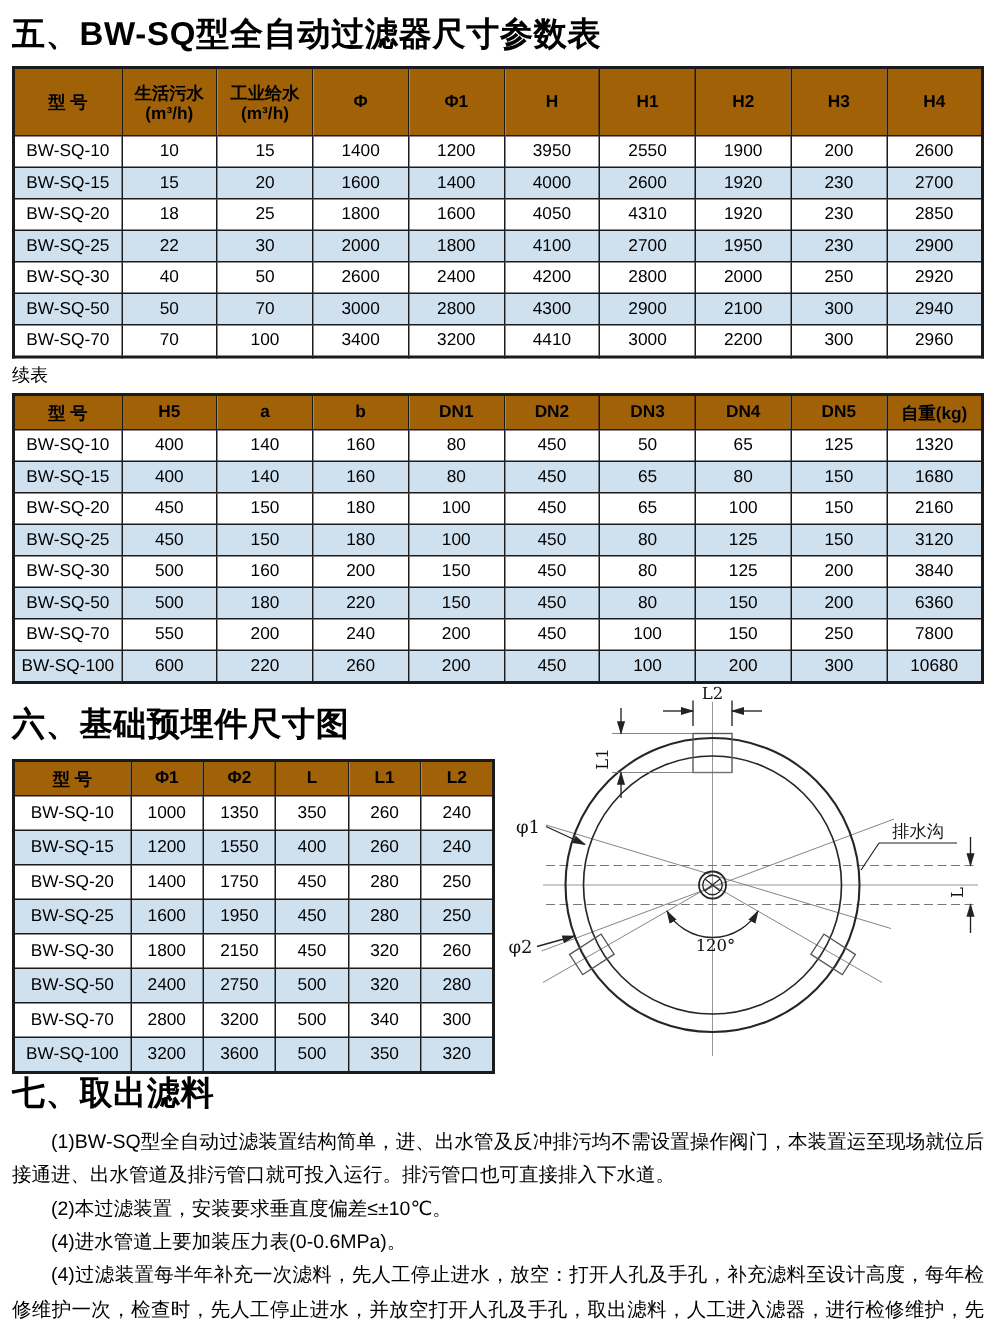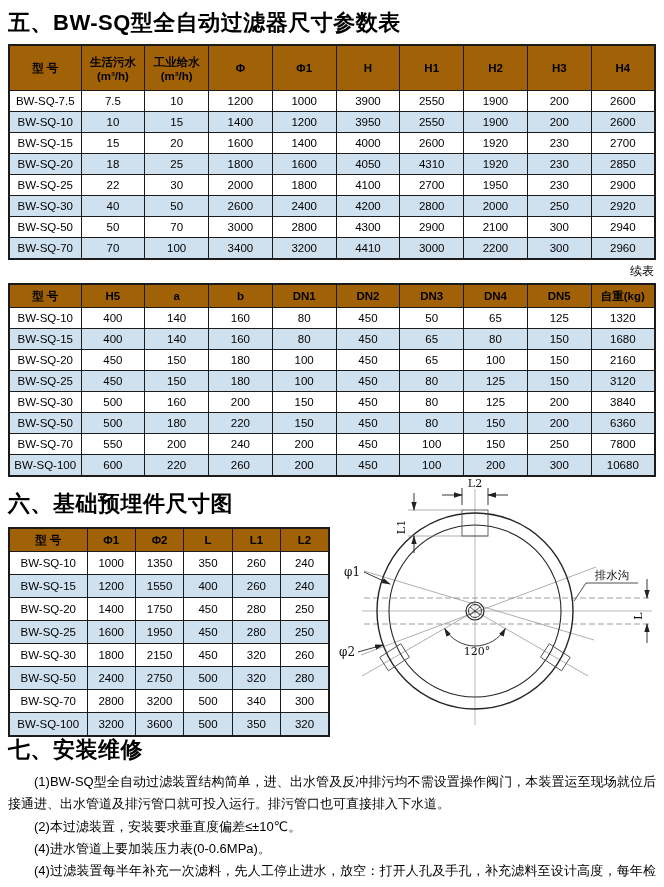--- a/index.html
+++ b/index.html
@@ -22,21 +22,21 @@
   table.t thead th{background:#a16207;font-weight:bold;height:20px;}
   table.t1 thead th{height:42px;}
   table.t td{height:18px;}
   table.t tbody tr:nth-child(even){background:#cfe0ef;}
   col.c-model{width:72px;}
   table.t3{width:322px;font-size:11.5px;}
   col.c-model3{width:78px;}
   table.t3 td{height:18px;padding:2px 0;}
   table.t3 thead th{height:20px;}
 
-  .continued{ text-align:right;font-size:12px;margin:3px 2px 3px 0;}
+  .continued{ font-size:12px;margin:3px 2px 3px 0;}
 
   .sec6{position:relative;height:236px;margin-top:12px;}
   .sec6 .sec-title{margin-bottom:8px;}
   .diagram{position:absolute;left:326px;top:-14px;width:330px;height:252px;}
 
   .sec7{margin-top:10px;}
   .sec7 p{
     margin:0;font-size:13px;line-height:1.72;text-indent:2em;
     text-align:justify;
   }
@@ -67,32 +67,20 @@
           <th>Φ1</th>
           <th>H</th>
           <th>H1</th>
           <th>H2</th>
           <th>H3</th>
           <th>H4</th>
         </tr>
       </thead>
       <tbody>
         <tr>
-          <td>BW-SQ-7.5</td>
-          <td>7.5</td>
-          <td>10</td>
-          <td>1200</td>
-          <td>1000</td>
-          <td>3900</td>
-          <td>2550</td>
-          <td>1900</td>
-          <td>200</td>
-          <td>2600</td>
-        </tr>
-        <tr>
           <td>BW-SQ-10</td>
           <td>10</td>
           <td>15</td>
           <td>1400</td>
           <td>1200</td>
           <td>3950</td>
           <td>2550</td>
           <td>1900</td>
           <td>200</td>
           <td>2600</td>
@@ -457,20 +445,20 @@
 
       <g stroke="#222" stroke-width="0.9">
         <line x1="313" y1="104" x2="313" y2="123" marker-end="url(#ae)"></line>
         <line x1="313" y1="168" x2="313" y2="149" marker-end="url(#ae)"></line>
         <text x="308" y="141" font-size="11" text-anchor="middle" stroke="none" fill="#111" transform="rotate(-90 308 141)">L</text>
       </g>
     </svg>
   </div>
 
   <div class="sec7">
-    <div class="sec-title">七、安装维修</div>
+    <div class="sec-title">七、取出滤料</div>
     <p>(1)BW-SQ型全自动过滤装置结构简单，进、出水管及反冲排污均不需设置操作阀门，本装置运至现场就位后接通进、出水管道及排污管口就可投入运行。排污管口也可直接排入下水道。</p>
     <p>(2)本过滤装置，安装要求垂直度偏差≤±10℃。</p>
     <p>(4)进水管道上要加装压力表(0-0.6MPa)。</p>
     <p>(4)过滤装置每半年补充一次滤料，先人工停止进水，放空：打开人孔及手孔，补充滤料至设计高度，每年检修维护一次，检查时，先人工停止进水，并放空打开人孔及手孔，取出滤料，人工进入滤器，进行检修维护，先检查平衡箱工作是否灵活，锈蚀的另部件要切换，损坏的帽要更换，堵塞的滤帽要疏通，最后补充滤料至设计高度。</p>
   </div>
 
 </div>
 
 </body></html>

